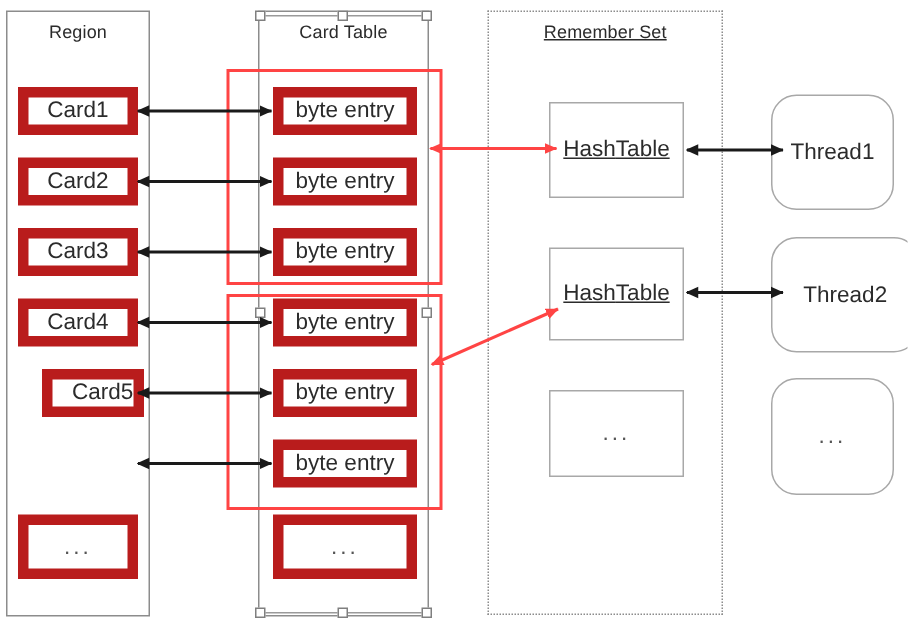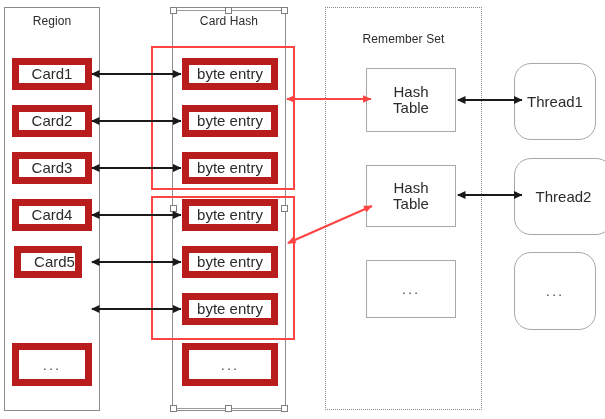--- a/index.html
+++ b/index.html
@@ -35,21 +35,21 @@
     display:flex;
     align-items:center;
     justify-content:center;
     font-size:15px;
     color:#2b2b2b;
     line-height:1.05;
     text-align:center;
   }
   .cell.thin{border:1px solid #a8a8a8;}
   .cell.rounded{border-radius:17px;}
-  .cell.two-line{flex-direction:column;}
+  .cell.two-line{flex-direction:row;text-decoration:underline;}
   .dots{letter-spacing:2px;color:#555;font-size:15px;}
 
   
   .redrect{
     position:absolute;
     border:2px solid #ff4444;
     box-sizing:border-box;
     background:transparent;
   }
 
@@ -85,29 +85,29 @@
   </div>
   <div class="cell" style="left:12px;top:105px;width:80px;height:32px;justify-content:center;">
     <span>Card2</span>
   </div>
   <div class="cell" style="left:12px;top:152px;width:80px;height:32px;">
     <span>Card3</span>
   </div>
   <div class="cell" style="left:12px;top:199px;width:80px;height:32px;">
     <span>Card4</span>
   </div>
-  <div class="cell" style="left:14px;top:246px;width:68px;height:32px;padding-left:13px;">
+  <div class="cell" style="left:28px;top:246px;width:68px;height:32px;padding-left:13px;">
     <span>Card5</span>
   </div>
   <div class="cell" style="left:12px;top:343px;width:80px;height:43px;">
     <span class="dots">...</span>
   </div>
 
   <div class="col" style="left:172px;top:7px;width:114px;height:404px;"></div>
-  <div class="col-title" style="left:172px;top:14px;width:114px;">Card Hash</div>
+  <div class="col-title" style="left:172px;top:14px;width:114px;">Card Table</div>
 
   <div class="cell" style="left:182px;top:58px;width:96px;height:32px;">
     <span>byte entry</span>
   </div>
   <div class="cell" style="left:182px;top:105px;width:96px;height:32px;">
     <span>byte entry</span>
   </div>
   <div class="cell" style="left:182px;top:152px;width:96px;height:32px;">
     <span>byte entry</span>
   </div>
@@ -133,21 +133,21 @@
   <div class="handle" style="left:170px;top:7px;"></div>
   <div class="handle" style="left:225px;top:7px;"></div>
   <div class="handle" style="left:281px;top:7px;"></div>
   <div class="handle" style="left:170px;top:205px;"></div>
   <div class="handle" style="left:281px;top:205px;"></div>
   <div class="handle" style="left:170px;top:405px;"></div>
   <div class="handle" style="left:225px;top:405px;"></div>
   <div class="handle" style="left:281px;top:405px;"></div>
 
   <div class="col dotted" style="left:325px;top:7px;width:157px;height:403px;"></div>
-  <div class="col-title" style="left:325px;top:32px;width:157px;">Remember Set</div>
+  <div class="col-title" style="left:325px;top:14px;width:157px;text-decoration:underline;">Remember Set</div>
 
   <div class="cell thin two-line" style="left:366px;top:68px;width:90px;height:64px;">
     <span>Hash</span>
     <span>Table</span>
   </div>
   <div class="cell thin two-line" style="left:366px;top:165px;width:90px;height:62px;">
     <span>Hash</span>
     <span>Table</span>
   </div>
   <div class="cell thin" style="left:366px;top:260px;width:90px;height:58px;">

